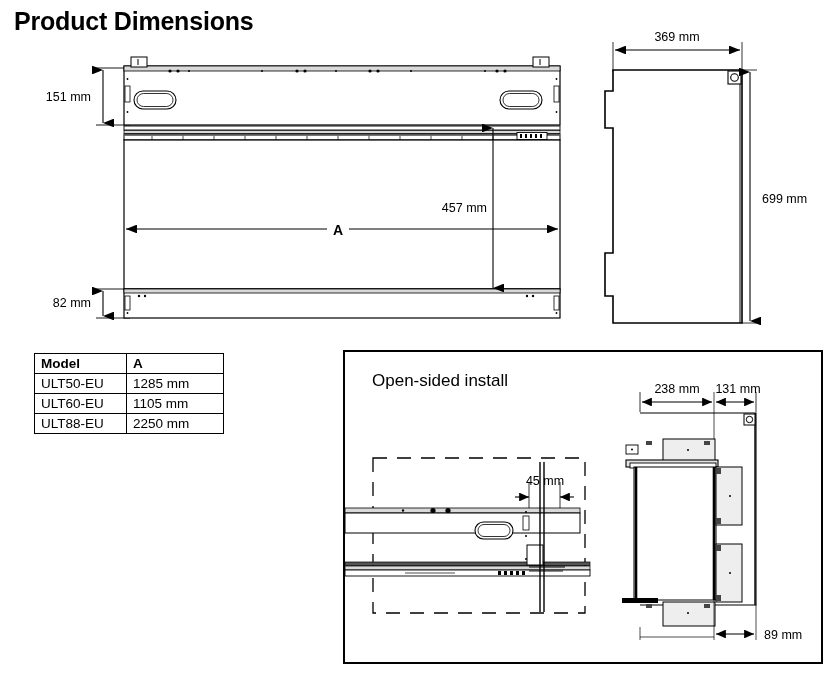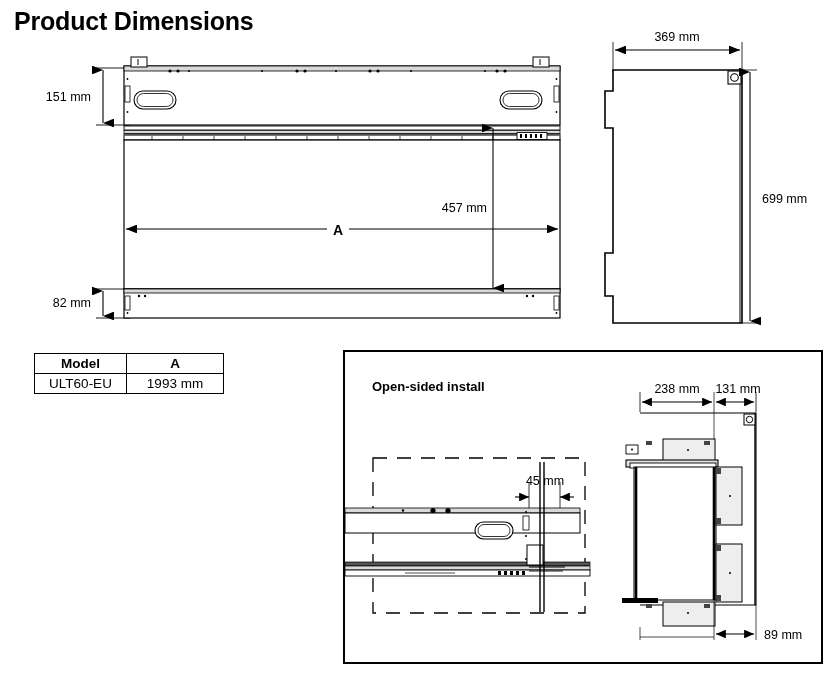--- a/index.html
+++ b/index.html
@@ -53,21 +53,21 @@
   .model-table {
     position: absolute;
     left: 34px;
     top: 353px;
     border-collapse: collapse;
     font-size: 13.5px;
   }
   .model-table td, .model-table th {
     border: 1px solid #000;
     padding: 2px 6px;
-    text-align: center;
+    text-align: left;
     height: 19px;
     box-sizing: border-box;
     font-weight: normal;
     white-space: nowrap;
   }
   .model-table th {
     font-weight: bold;
   }
   .model-table .col-model { width: 92px; }
   .model-table .col-a { width: 97px; }
@@ -80,24 +80,23 @@
     width: 480px;
     height: 314px;
     border: 2px solid #000;
     box-sizing: border-box;
     background: #fff;
   }
   .install-title {
     position: absolute;
     left: 372px;
     top: 371px;
-    font-size: 13px;
-    font-weight: bold;
+    font-size: 17px;
+    font-weight: normal;
     white-space: nowrap;
-    margin-top: 8px;
   }
 </style>
 </head>
 <body>
 
 <div id="page">
 
   <div class="page-title">Product Dimensions</div>
 
   <svg class="draw" style="left:0px; top:0px;" width="600" height="340" viewBox="0 0 600 340">
@@ -263,22 +262,30 @@
 
   <table class="model-table">
     <thead>
       <tr>
         <th class="col-model">Model</th>
         <th class="col-a">A</th>
       </tr>
     </thead>
     <tbody>
       <tr>
+        <td>ULT50-EU</td>
+        <td>1285 mm</td>
+      </tr>
+      <tr>
         <td>ULT60-EU</td>
-        <td>1993 mm</td>
+        <td>1105 mm</td>
+      </tr>
+      <tr>
+        <td>ULT88-EU</td>
+        <td>2250 mm</td>
       </tr>
     </tbody>
   </table>
 
   <div class="install-panel"></div>
   <div class="install-title">Open-sided install</div>
 
   <svg class="draw" style="left:355px; top:440px;" width="250" height="200" viewBox="0 0 250 200">
     <defs>
       <marker id="pArrR" markerWidth="9" markerHeight="8" refX="9" refY="4" orient="auto">

